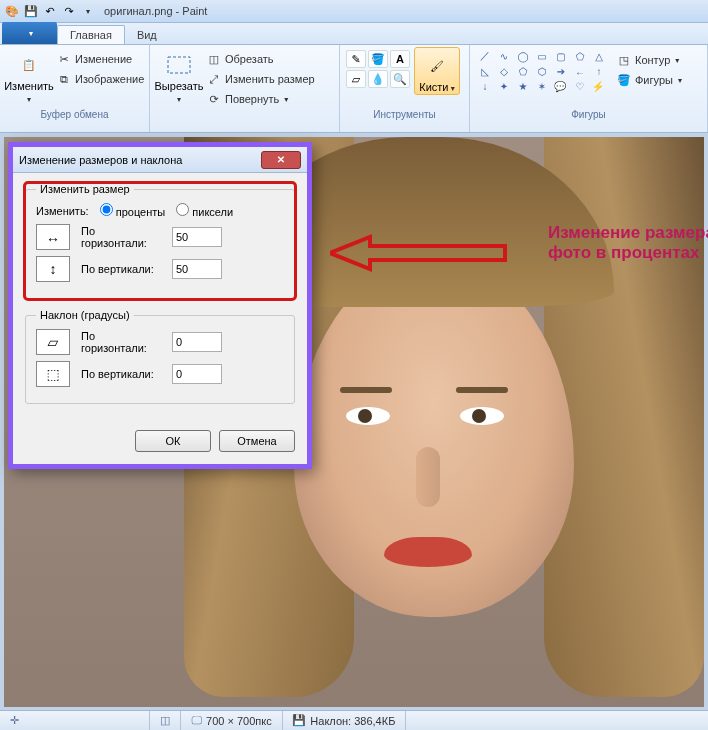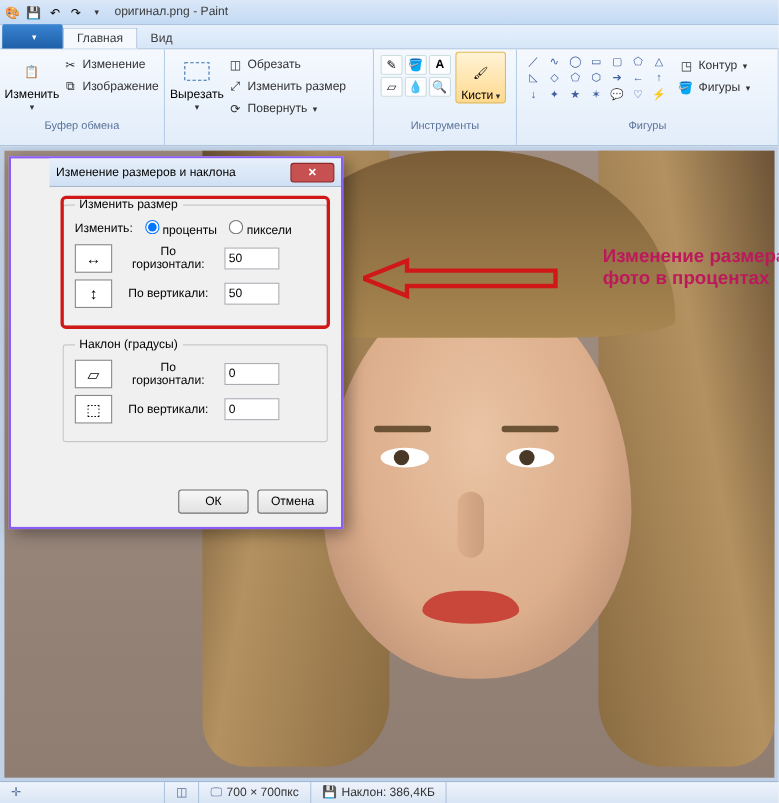--- a/index.html
+++ b/index.html
@@ -55,36 +55,36 @@
   .brow.l{left:336px;top:250px;}
   .brow.r{left:452px;top:250px;}
   .lips{position:absolute;left:380px;top:400px;width:88px;height:30px;background:#c9473a;border-radius:40% 40% 50% 50%/60% 60% 40% 40%;}
   .nose{position:absolute;left:412px;top:310px;width:24px;height:60px;background:linear-gradient(90deg,#dcae8c,#c99f7f);border-radius:12px;}
 
   .annotation { position:absolute; left:548px; top:90px; color:#be185d; font-size:17px; font-weight:bold; width:170px; line-height:20px; }
   .arrow { position:absolute; left:330px; top:100px; }
   .arrow svg { width:180px; height:40px; }
 
   
-  .dialog { position:absolute; left:8px; top:142px; width:304px; background:#f0f0f0; border:2px solid #8b5cf6; box-shadow: 4px 4px 14px rgba(0,0,0,0.4); font-size:11px;padding-left:35px; }
+  .dialog { position:absolute; left:8px; top:142px; width:304px; background:#f0f0f0; border:5px solid #8b5cf6; box-shadow: 4px 4px 14px rgba(0,0,0,0.4); font-size:11px; }
   .dlg-title { height:26px; background: linear-gradient(#e8f0fa,#cfe0f4); display:flex; align-items:center; padding:0 6px; border-bottom:1px solid #a6b7cd; }
   .dlg-title .t { flex:1; color:#000; }
   .dlg-close { width:40px; height:18px; background:#c75050; border:1px solid #8a2a2a; border-radius:3px; color:#fff; display:flex;align-items:center;justify-content:center;font-size:10px;font-weight:bold; }
   .dlg-body { padding:10px 12px 8px 12px; }
   fieldset { border:1px solid #c8c8c8; border-radius:3px; padding:8px 10px 10px 10px; margin-bottom:10px; }
   legend { font-size:11px; padding:0 4px; }
   .highlight { outline:3px solid #d01818; outline-offset:-1px; }
   .row { display:flex; align-items:center; gap:11px; margin-bottom:6px; }
   .row label { font-size:11px; }
   .iconbox { width:34px; height:26px; border:1px solid #888; background:#fff; display:flex;align-items:center;justify-content:center;font-size:14px; }
-  .fld-label { width:80px; font-size:11px; line-height:12px;text-align:center; }
+  .fld-label { width:80px; font-size:11px; line-height:12px; }
   .fld-input { width:50px; height:20px; border:1px solid #abadb3; background:#fff; font-size:11px; padding:2px 3px; }
   .chk { display:flex; align-items:center; gap:4px; margin-top:4px; }
   .dlg-buttons { display:flex; gap:8px; justify-content:flex-end; padding:8px 12px 12px 0; }
-  .dlg-buttons button { width:64px; height:22px; font-size:11px; border:1px solid #707070; background:linear-gradient(#f7f7f7,#e2e2e2); border-radius:3px;margin-top:17px; }
+  .dlg-buttons button { width:76px; height:22px; font-size:11px; border:1px solid #707070; background:linear-gradient(#f7f7f7,#e2e2e2); border-radius:3px; }
 
   
   .statusbar { position:absolute; bottom:0; left:0; right:0; height:20px; background:linear-gradient(#eef3fb,#d9e5f4); border-top:1px solid #9fb8d6; display:flex; align-items:center; font-size:11px; color:#333; }
   .sb-cell { padding:0 10px; border-right:1px solid #b0c4de; display:flex;align-items:center;gap:4px; height:100%; }
   .sb-cell:first-child{width:150px;}
   .sb-cell .sic{font-size:11px;color:#5a7299;}
 </style>
 </head>
 <body>
 

